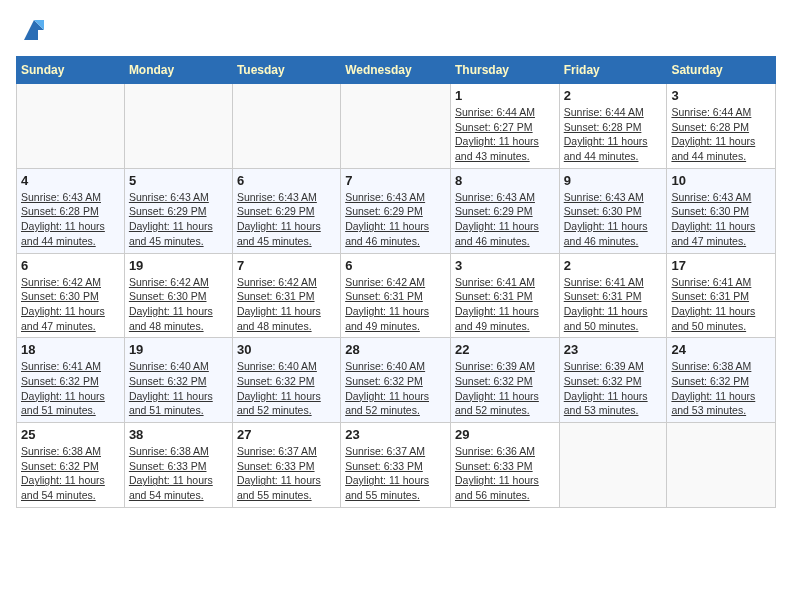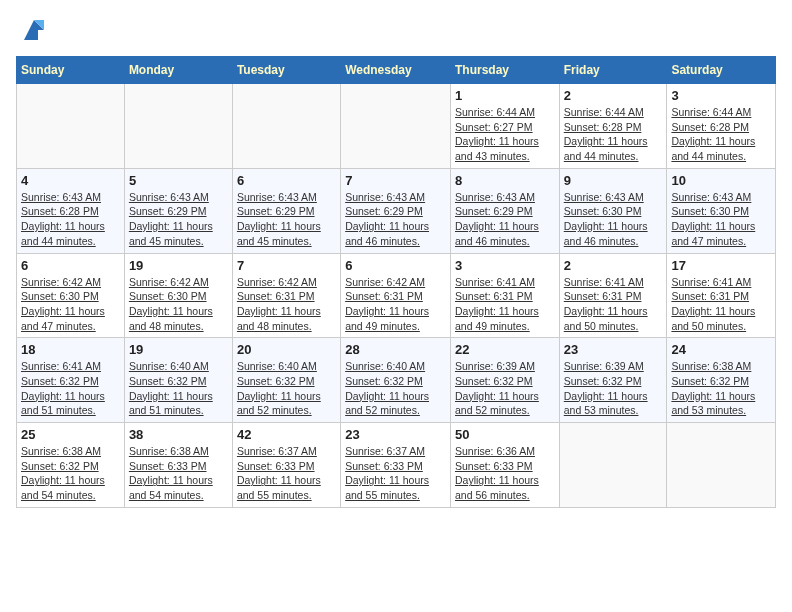--- a/index.html
+++ b/index.html
@@ -266,21 +266,21 @@
 and 51 minutes.</div>
         </td>
         <td>
           <span class="day-number">19</span>
           <div class="day-info" style="white-space: pre-line;">Sunrise: 6:40 AM
 Sunset: 6:32 PM
 Daylight: 11 hours
 and 51 minutes.</div>
         </td>
         <td>
-          <span class="day-number">20</span>
+          <span class="day-number">30</span>
           <div class="day-info" style="white-space: pre-line;">Sunrise: 6:40 AM
 Sunset: 6:32 PM
 Daylight: 11 hours
 and 52 minutes.</div>
         </td>
         <td>
           <span class="day-number">28</span>
           <div class="day-info" style="white-space: pre-line;">Sunrise: 6:40 AM
 Sunset: 6:32 PM
 Daylight: 11 hours
@@ -317,35 +317,35 @@
 and 54 minutes.</div>
         </td>
         <td>
           <span class="day-number">38</span>
           <div class="day-info" style="white-space: pre-line;">Sunrise: 6:38 AM
 Sunset: 6:33 PM
 Daylight: 11 hours
 and 54 minutes.</div>
         </td>
         <td>
-          <span class="day-number">42</span>
+          <span class="day-number">27</span>
           <div class="day-info" style="white-space: pre-line;">Sunrise: 6:37 AM
 Sunset: 6:33 PM
 Daylight: 11 hours
 and 55 minutes.</div>
         </td>
         <td>
           <span class="day-number">23</span>
           <div class="day-info" style="white-space: pre-line;">Sunrise: 6:37 AM
 Sunset: 6:33 PM
 Daylight: 11 hours
 and 55 minutes.</div>
         </td>
         <td>
-          <span class="day-number">50</span>
+          <span class="day-number">29</span>
           <div class="day-info" style="white-space: pre-line;">Sunrise: 6:36 AM
 Sunset: 6:33 PM
 Daylight: 11 hours
 and 56 minutes.</div>
         </td>
         <td class="empty-cell"></td>
         <td class="empty-cell"></td>
       </tr>
     </tbody>
 </table>

